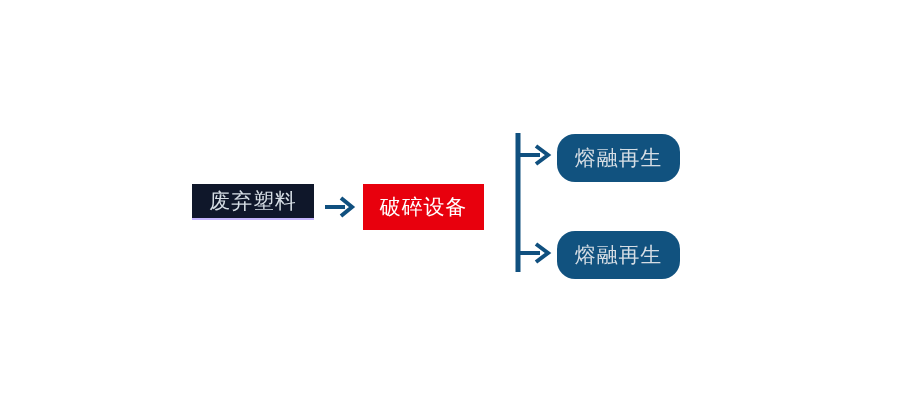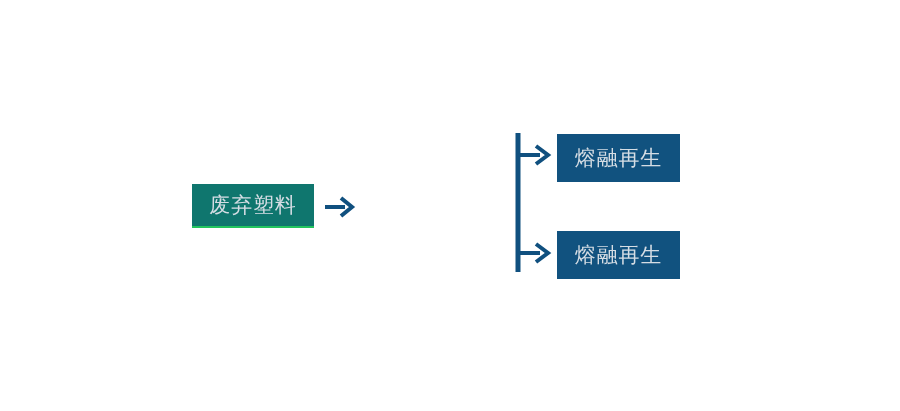--- a/index.html
+++ b/index.html
@@ -36,23 +36,23 @@
   .node-label {
     display: block;
     line-height: 1;
   }
 
   
   .node--input {
     left: 192px;
     top: 184px;
     width: 122px;
-    height: 44px;
-    background: #0f766e;
-    border-bottom: 2px solid #22c55e;
+    height: 36px;
+    background: #0f172a;
+    border-bottom: 2px solid #c4b5fd;
     color: #d5dde4;
     font-size: 21px;
   }
 
   
   .node--process {
     left: 363px;
     top: 184px;
     width: 121px;
     height: 46px;
@@ -62,20 +62,21 @@
   }
 
   
   .node--output {
     left: 557px;
     width: 123px;
     height: 48px;
     background: #11527f;
     color: #d5dde4;
     font-size: 21px;
+    border-radius: 18px;
   }
   .node--output-top    { top: 134px; }
   .node--output-bottom { top: 231px; }
 
   
   .connector-svg {
     position: absolute;
     left: 0;
     top: 0;
     width: 900px;
@@ -108,20 +109,23 @@
     <g>
       <line x1="518" y1="253" x2="540" y2="253" stroke="#10507f" stroke-width="4" stroke-linecap="butt"></line>
       <polyline points="536,244 548,253 536,262" fill="none" stroke="#10507f" stroke-width="4" stroke-linejoin="miter" stroke-linecap="butt"></polyline>
     </g>
   </svg>
 
   <div class="node node--input">
     <span class="node-label">废弃塑料</span>
   </div>
 
+  <div class="node node--process">
+    <span class="node-label">破碎设备</span>
+  </div>
 
   <div class="node node--output node--output-top">
     <span class="node-label">熔融再生</span>
   </div>
 
   <div class="node node--output node--output-bottom">
     <span class="node-label">熔融再生</span>
   </div>
 
 </div>

